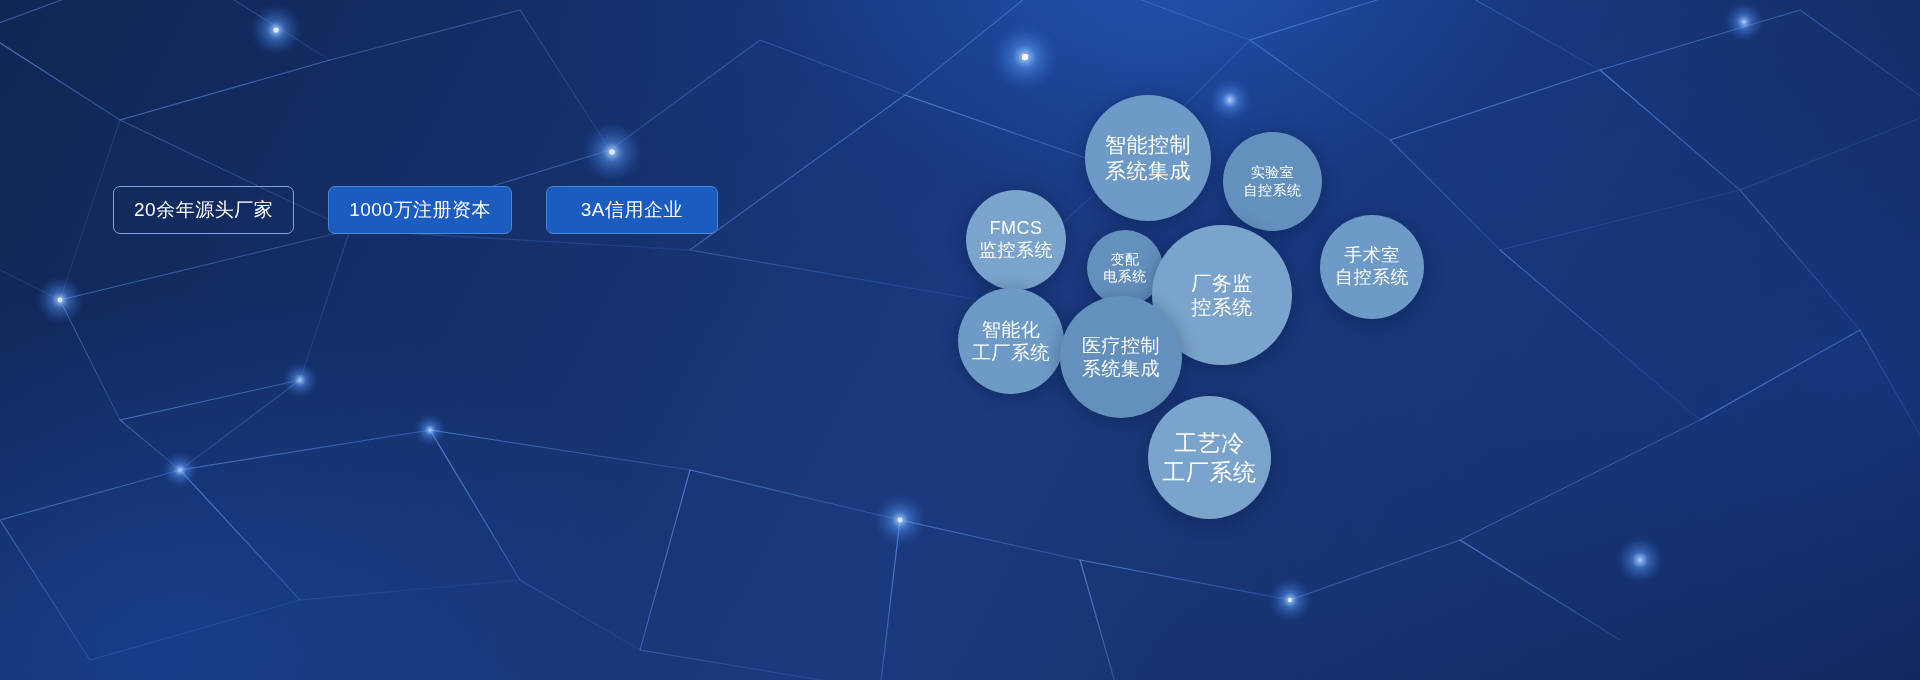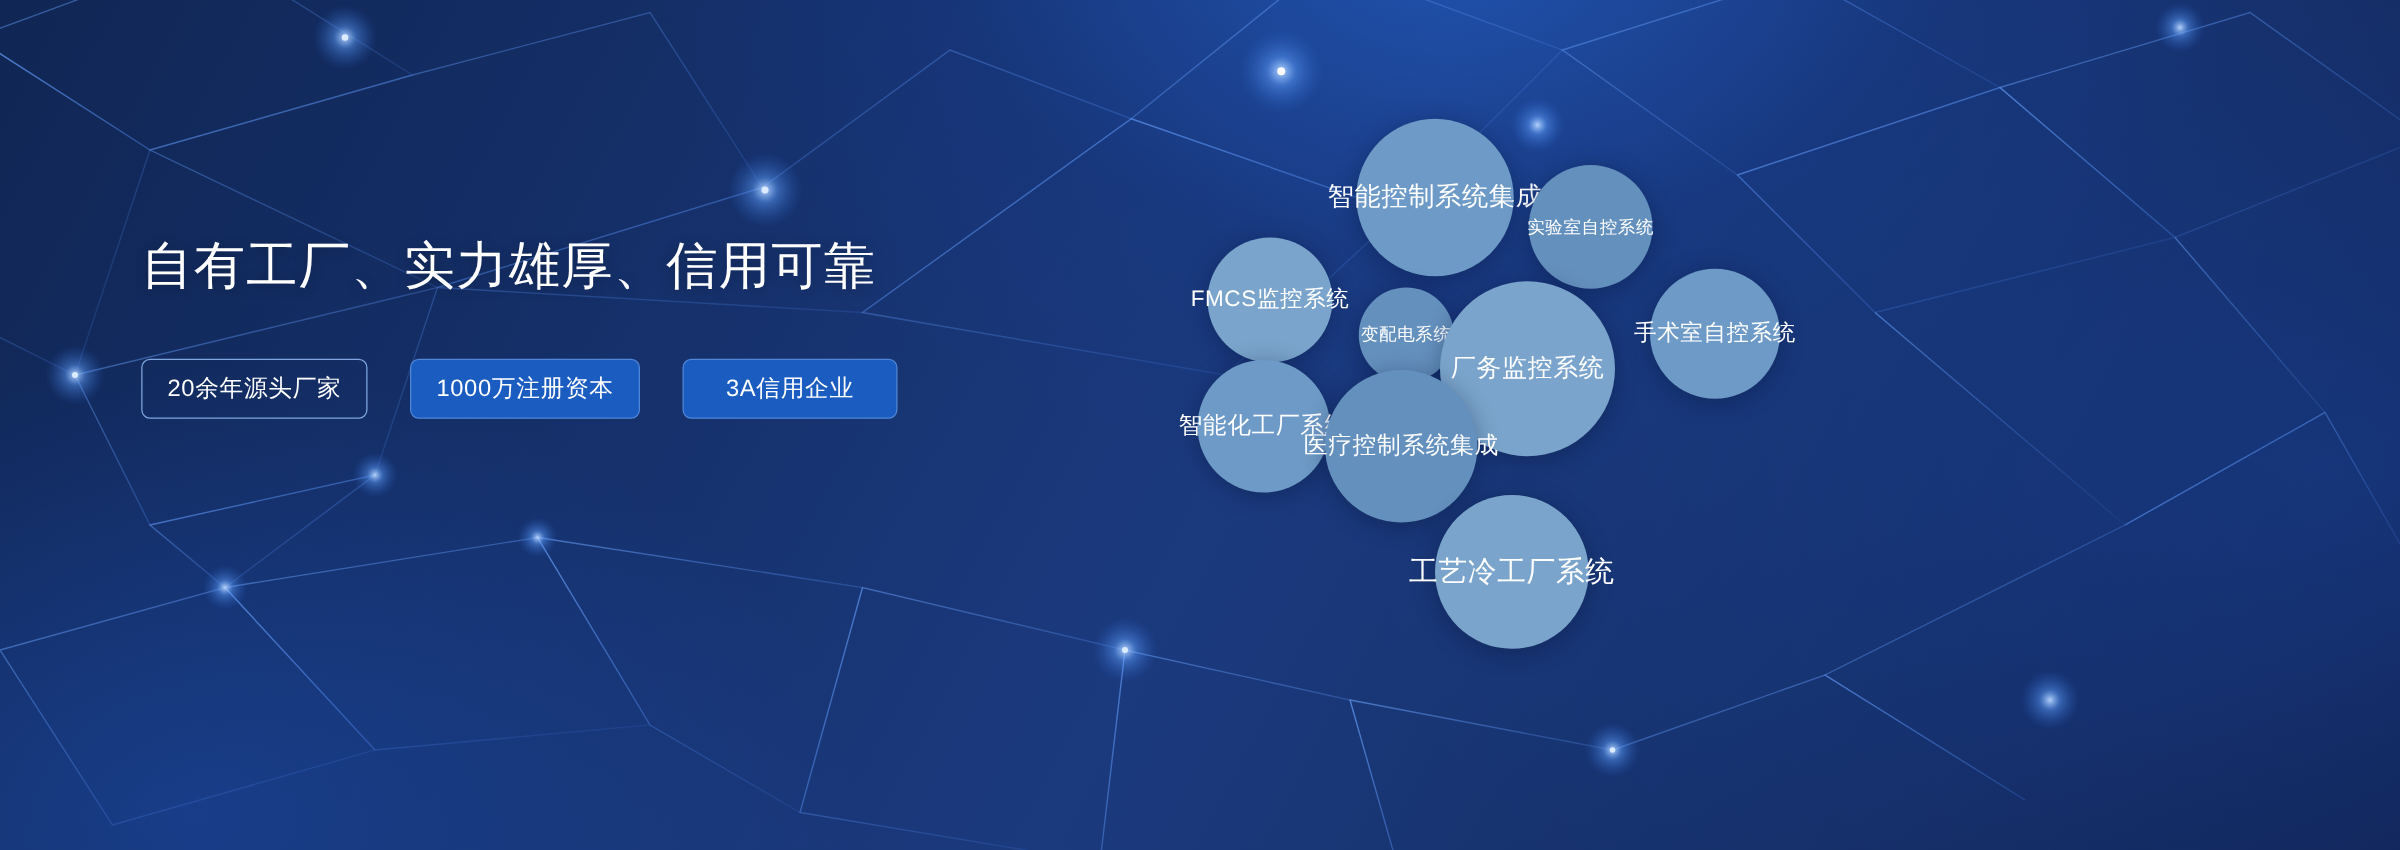--- a/index.html
+++ b/index.html
@@ -80,20 +80,21 @@
     position:absolute;
     left:930px; top:40px;
     width:780px; height:520px;
   }
   .bubble {
     position:absolute;
     border-radius:50%;
     background:#6b98c4;
     color:#ffffff;
     display:flex;
+    flex-direction:column;
     align-items:center;
     justify-content:center;
     text-align:center;
     line-height:1.22;
     letter-spacing:0.5px;
     box-shadow:0 3px 18px rgba(5,17,48,0.35);
   }
   .bubble.tint-a { background:#6d9ac6; }
   .bubble.tint-b { background:#6490bd; }
   .bubble.tint-c { background:#7aa4cb; }
@@ -159,21 +160,20 @@
       <circle cx="276" cy="30" r="2.6" fill="#dcebff"></circle>
       <circle cx="612" cy="152" r="2.8" fill="#dcebff"></circle>
       <circle cx="1025" cy="57" r="3.2" fill="#ffffff"></circle>
       <circle cx="60" cy="300" r="2.4" fill="#dcebff"></circle>
       <circle cx="900" cy="520" r="2.4" fill="#dcebff"></circle>
       <circle cx="1290" cy="600" r="2.2" fill="#dcebff"></circle>
     </g>
   </svg>
 
   <div id="copy">
-    <div id="subtitle">自有工厂、实力雄厚、信用可靠</div>
     <div id="badges">
         <div class="badge outline">20余年源头厂家</div>
         <div class="badge filled">1000万注册资本</div>
         <div class="badge filled">3A信用企业</div>
       </div>
   </div>
 
   <div id="bubbles">
       <div class="bubble tint-a" style="width: 126px; height: 126px; left: 155px; top: 55px; font-size: 21px;">
         <span>智能控制</span>

